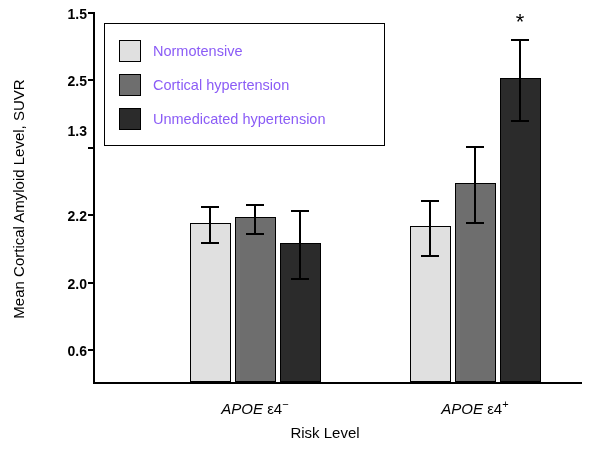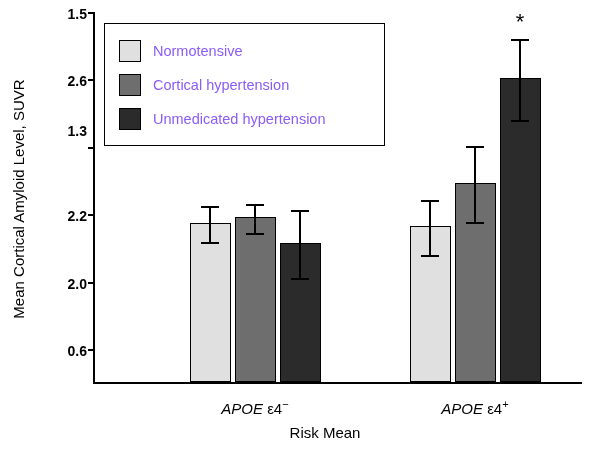--- a/index.html
+++ b/index.html
@@ -157,33 +157,33 @@
     color: #8b5cf6;
     white-space: nowrap;
   }
 </style>
 </head>
 <body>
 
 <div id="chart-root">
 
   <div id="ylabel">Mean Cortical Amyloid Level, SUVR</div>
-  <div id="xlabel">Risk Mean</div>
+  <div id="xlabel">Risk Level</div>
 
   <div id="plot">
 
   <div class="ytick-row" style="top: 337.273px;">0.6</div>
       <div class="ytick-mark" style="top: 337.273px;"></div>
       <div class="ytick-row" style="top: 269.818px;">2.0</div>
       <div class="ytick-mark" style="top: 269.818px;"></div>
       <div class="ytick-row" style="top: 202.364px;">2.2</div>
       <div class="ytick-mark" style="top: 202.364px;"></div>
       <div class="ytick-row" style="top: 117px;">1.3</div>
       <div class="ytick-mark" style="top: 134.909px;"></div>
-      <div class="ytick-row" style="top: 67.4545px;">2.6</div>
+      <div class="ytick-row" style="top: 67.4545px;">2.5</div>
       <div class="ytick-mark" style="top: 67.4545px;"></div>
       <div class="ytick-row" style="top: 0px;">1.5</div>
       <div class="ytick-mark" style="top: 0px;"></div>
       <div class="bar" style="left: 94.5px; width: 41px; height: 159.193px; background: rgb(224, 224, 224);"></div>
       <div class="errorbar" style="left: 114px; top: 193.595px; height: 36.4255px;"></div>
       <div class="errcap" style="left: 106px; top: 192.595px;"></div>
       <div class="errcap" style="left: 106px; top: 229.02px;"></div>
       <div class="bar" style="left: 139.5px; width: 41px; height: 164.589px; background: rgb(110, 110, 110);"></div>
       <div class="errorbar" style="left: 159px; top: 191.571px; height: 29.68px;"></div>
       <div class="errcap" style="left: 151px; top: 190.571px;"></div>

